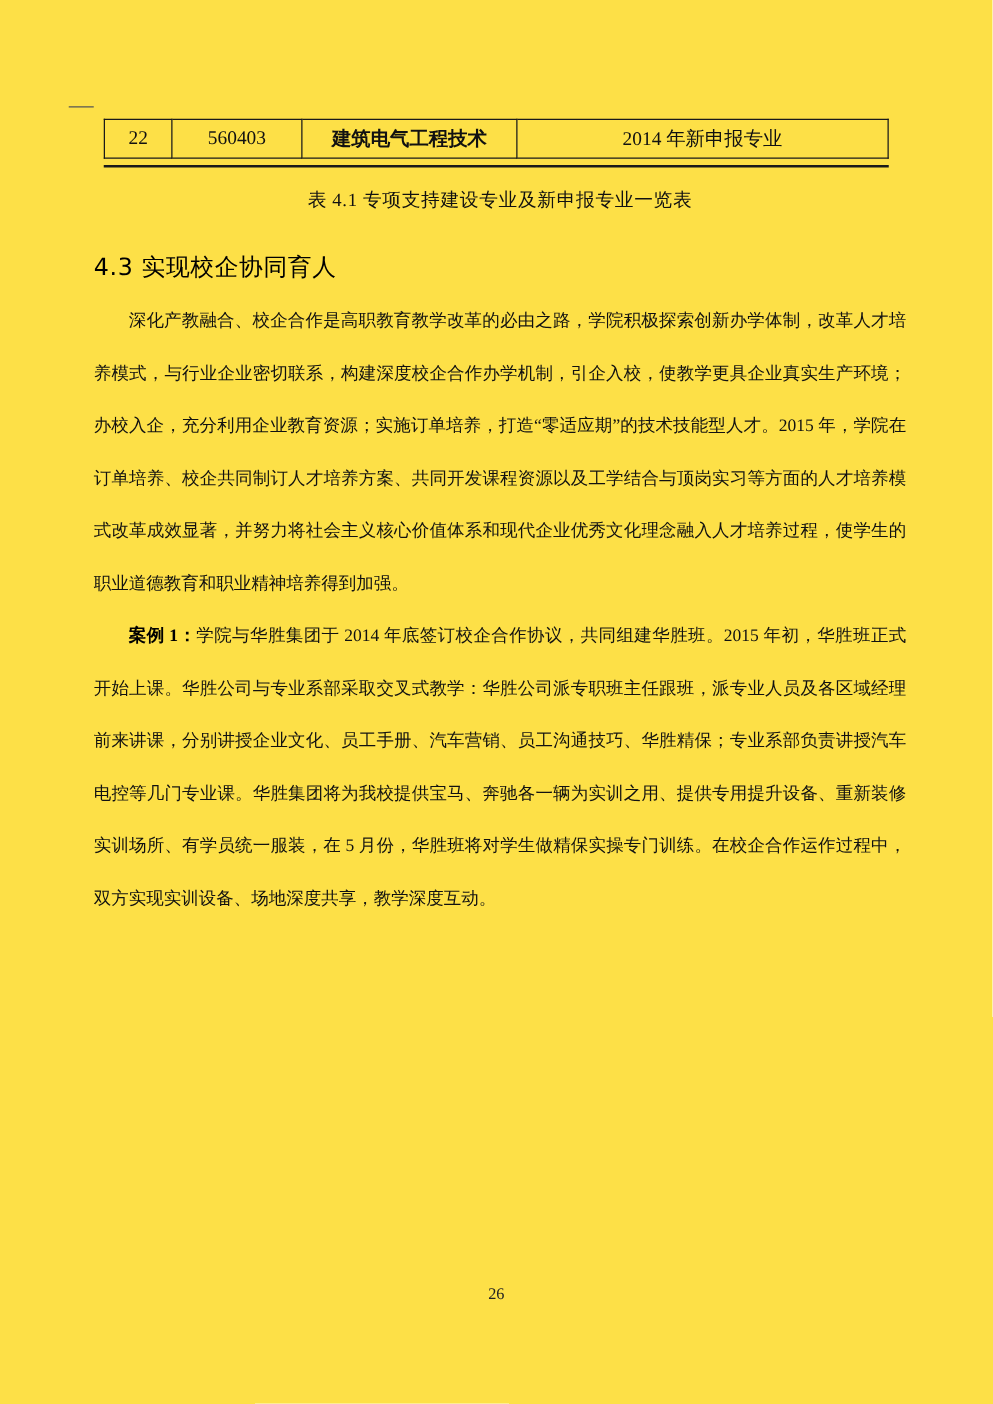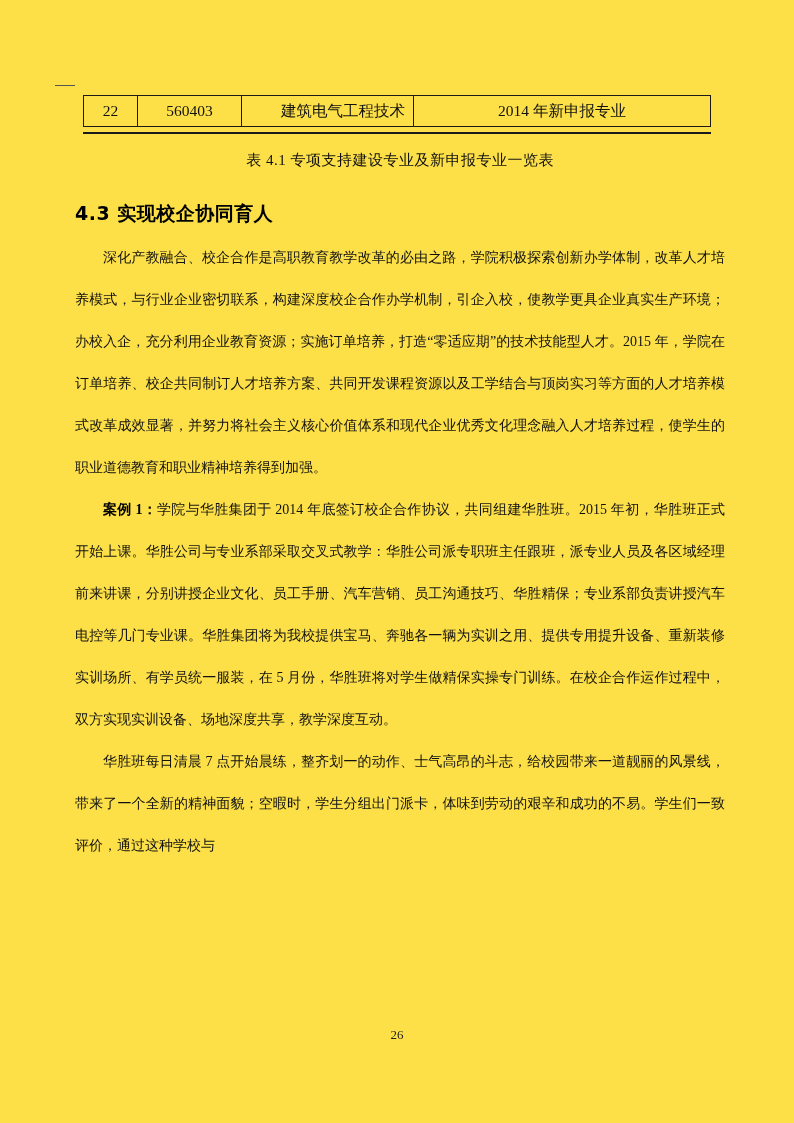--- a/index.html
+++ b/index.html
@@ -36,40 +36,40 @@
     border: 1px solid #1a1a1a;
     height: 31px;
     font-size: 15.5px;
     padding: 2px 8px;
     vertical-align: middle;
     white-space: nowrap;
     overflow: hidden;
   }
   td.c-index   { width: 54px;  text-align: center; }
   td.c-code    { width: 104px; text-align: center; }
-  td.c-major   { width: 172px; text-align: right; }
+  td.c-major   { width: 172px; text-align: center; font-weight: bold; }
   td.c-note    { text-align: center; }
   .table-bottom-rule {
     margin-left: 8px;
     margin-top: 5px;
     width: 628px;
     height: 2px;
     background: #1a1a1a;
   }
   .table-caption {
     margin-top: 17px;
     text-align: center;
     font-size: 15px;
     letter-spacing: 0.5px;
     color: #111111;
   }
   .section-heading {
     margin-top: 31px;
     font-family: "DejaVu Sans", "Liberation Sans", sans-serif;
-    font-weight: bold;
+    font-weight: normal;
     font-size: 19px;
     letter-spacing: 0.5px;
     color: #000000;
   }
   .body-paragraph {
     font-size: 14px;
     line-height: 42px;
     text-align: justify;
     text-indent: 2em;
     color: #111111;
@@ -112,19 +112,18 @@
     <div class="table-bottom-rule"></div>
 
     <div class="table-caption">表 4.1 专项支持建设专业及新申报专业一览表</div>
 
     <h2 class="section-heading">4.3 实现校企协同育人</h2>
 
     <p class="body-paragraph first"><span class="bold-prefix"></span><span>深化产教融合、校企合作是高职教育教学改革的必由之路，学院积极探索创新办学体制，改革人才培养模式，与行业企业密切联系，构建深度校企合作办学机制，引企入校，使教学更具企业真实生产环境；办校入企，充分利用企业教育资源；实施订单培养，打造“零适应期”的技术技能型人才。2015 年，学院在订单培养、校企共同制订人才培养方案、共同开发课程资源以及工学结合与顶岗实习等方面的人才培养模式改革成效显著，并努力将社会主义核心价值体系和现代企业优秀文化理念融入人才培养过程，使学生的职业道德教育和职业精神培养得到加强。</span></p>
 
     <p class="body-paragraph"><span class="bold-prefix">案例 1：</span><span>学院与华胜集团于 2014 年底签订校企合作协议，共同组建华胜班。2015 年初，华胜班正式开始上课。华胜公司与专业系部采取交叉式教学：华胜公司派专职班主任跟班，派专业人员及各区域经理前来讲课，分别讲授企业文化、员工手册、汽车营销、员工沟通技巧、华胜精保；专业系部负责讲授汽车电控等几门专业课。华胜集团将为我校提供宝马、奔驰各一辆为实训之用、提供专用提升设备、重新装修实训场所、有学员统一服装，在 5 月份，华胜班将对学生做精保实操专门训练。在校企合作运作过程中，双方实现实训设备、场地深度共享，教学深度互动。</span></p>
 
-    <p class="body-paragraph"><span class="bold-prefix"></span><span>华胜班每日清晨 7 点开始晨练，整齐划一的动作、士气高昂的斗志，给校园带来一道靓丽的风景线，带来了一个全新的精神面貌；空暇时，学生分组出门派卡，体味到劳动的艰辛和成功的不易。学生们一致评价，通过这种学校与</span></p>
 
   </div>
 
   <div class="page-footer">26</div>
 
 </div>
 
 </body></html>

